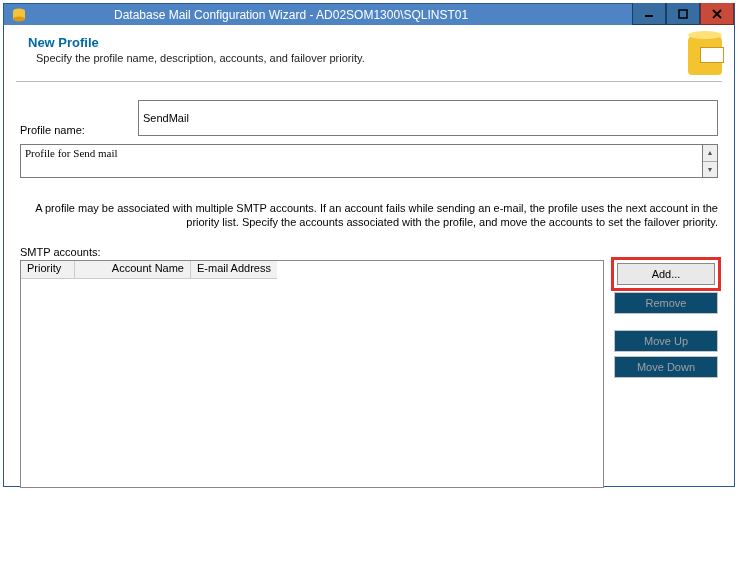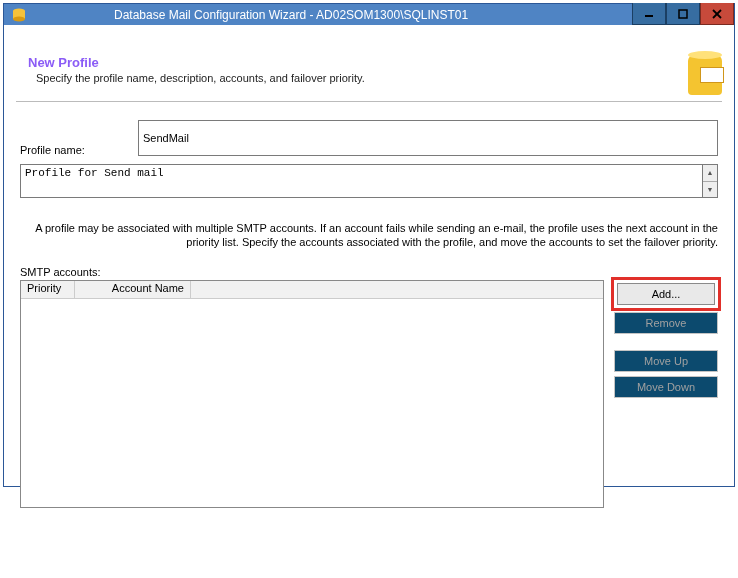--- a/index.html
+++ b/index.html
@@ -14,21 +14,20 @@
     height: 578px;
     overflow: hidden;
   }
   .window {
     border: 1px solid #2b5797;
     width: 732px;
     height: 484px;
     display: flex;
     flex-direction: column;
     background: #fff;
-    gap: 20px;
   }
   .titlebar {
     background: #4f84c4;
     height: 26px;
     display: flex;
     align-items: center;
     color: #fff;
     font-size: 12px;
   }
   .titlebar-icon {
@@ -62,21 +61,21 @@
   .header {
     display: flex;
     align-items: flex-start;
     padding: 6px 0 6px 4px;
     border-bottom: 1px solid #bbb;
   }
   .header-text { flex: 1; padding-top: 4px;}
   .header-title {
     font-size: 13px;
     font-weight: bold;
-    color: #8b5cf6;
+    color: #0369a1;
     padding-left: 8px;
   }
   .header-sub {
     font-size: 11px;
     color: #222;
     padding: 2px 0 0 16px;
   }
   .header-icon {
     width: 56px; height: 44px;
     position: relative;
@@ -110,21 +109,21 @@
   .desc-wrap {
     flex: 1;
     display: flex;
   }
   .desc-text {
     flex: 1;
     height: 34px;
     border: 1px solid #7a7a7a;
     border-right: none;
     padding: 2px 4px;
-    font-family: Liberation Mono, monospace;
+    font-family: Liberation Serif, serif;
     font-size: 11px;
     resize: none;
     overflow: hidden;
   }
   .spinner {
     width: 16px;
     display: flex;
     flex-direction: column;
     border: 1px solid #7a7a7a;
   }
@@ -142,21 +141,20 @@
     display: flex;
     gap: 10px;
     padding: 0 4px;
   }
   .grid {
     flex: 1;
     border: 1px solid #888;
     height: 228px;
     background: #fff;
     display: flex;
-    flex-direction: column;
   }
   .grid-header {
     display: flex;
     background: #f1f1f1;
     border-bottom: 1px solid #ccc;
     height: 18px;
     font-size: 11px;
   }
   .gh {
     border-right: 1px solid #ccc;
@@ -268,20 +266,21 @@
 
     <div class="info-text">A profile may be associated with multiple SMTP accounts. If an account fails while sending an e-mail, the profile uses the next account in the priority list. Specify the accounts associated with the profile, and move the accounts to set the failover priority.</div>
 
     <div class="smtp-label">SMTP accounts:</div>
 
     <div class="smtp-area">
       <div class="grid">
         <div class="grid-header">
           <div class="gh priority">Priority</div>
           <div class="gh acct">Account Name</div>
+          <div class="gh email">E-mail Address</div>
         </div>
         <div class="grid-body"></div>
       </div>
       <div class="side-buttons">
         <div class="highlight-wrap">
           <button class="btn" style="width:100%;">Add...</button>
         </div>
         <button class="btn" disabled="">Remove</button>
         <div style="height:8px;"></div>
         <button class="btn" disabled="">Move Up</button>

